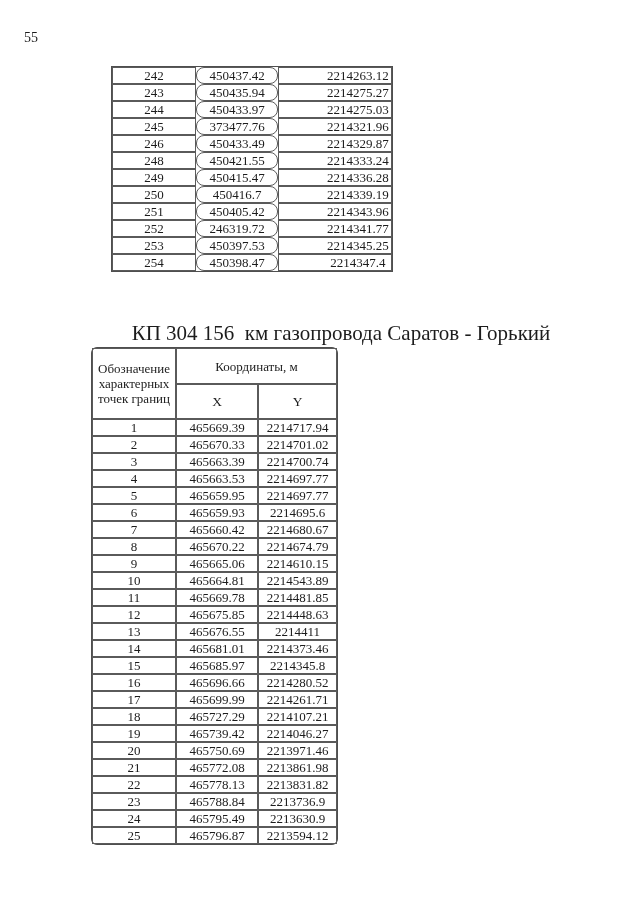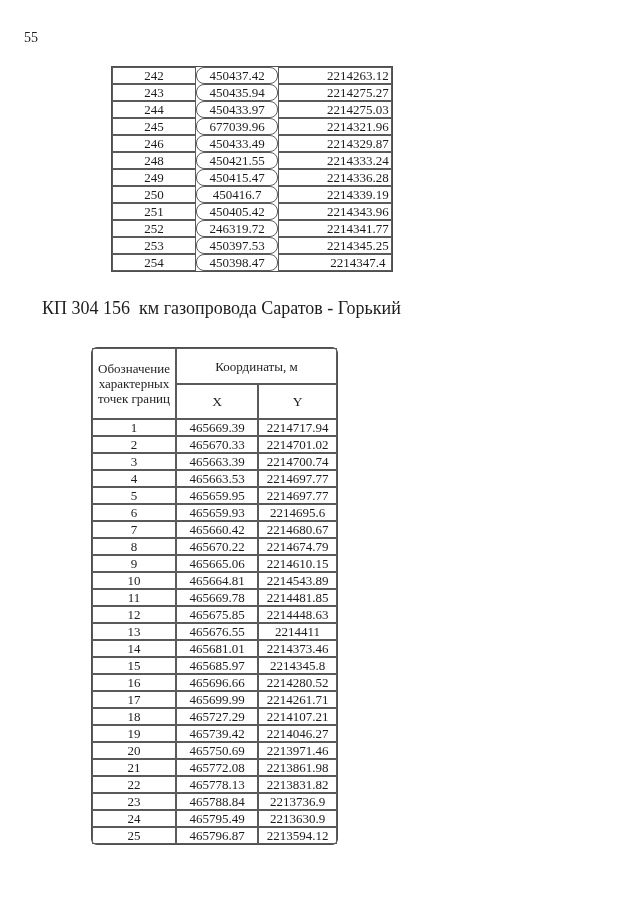--- a/index.html
+++ b/index.html
@@ -40,25 +40,26 @@
   }
   
   #table-top { left: 91px; top: 66px; margin-left: 20px; }
   #table-top td { height: 15.7px; }
   #table-top td:nth-child(1) { width: 84px; }
   #table-top td:nth-child(2) { width: 82px; border-radius: 8px; }
   #table-top td:nth-child(3) { width: 79px; padding-left: 48px; }
   
   .section-title {
     position: absolute;
-    top: 298px;
+    top: 321px;
     left: 0;
     width: 100%;
+    text-align: center;
     text-indent: 42px;
-    font-size: 18px;
+    font-size: 21px;
     white-space: pre-wrap;
   }
   
   #table-main { left: 91px; top: 347px; border-radius: 6px; }
   #table-main col.c1 { width: 84px; }
   #table-main col.c2 { width: 82px; }
   #table-main col.c3 { width: 79px; }
   #table-main th.designation {
     width: 84px;
     white-space: normal;
@@ -86,21 +87,21 @@
         <td>450435.94</td>
         <td>2214275.27</td>
       </tr>
       <tr>
         <td>244</td>
         <td>450433.97</td>
         <td>2214275.03</td>
       </tr>
       <tr>
         <td>245</td>
-        <td>677039.96</td>
+        <td>373477.76</td>
         <td>2214321.96</td>
       </tr>
       <tr>
         <td>246</td>
         <td>450433.49</td>
         <td>2214329.87</td>
       </tr>
       <tr>
         <td>248</td>
         <td>450421.55</td>

